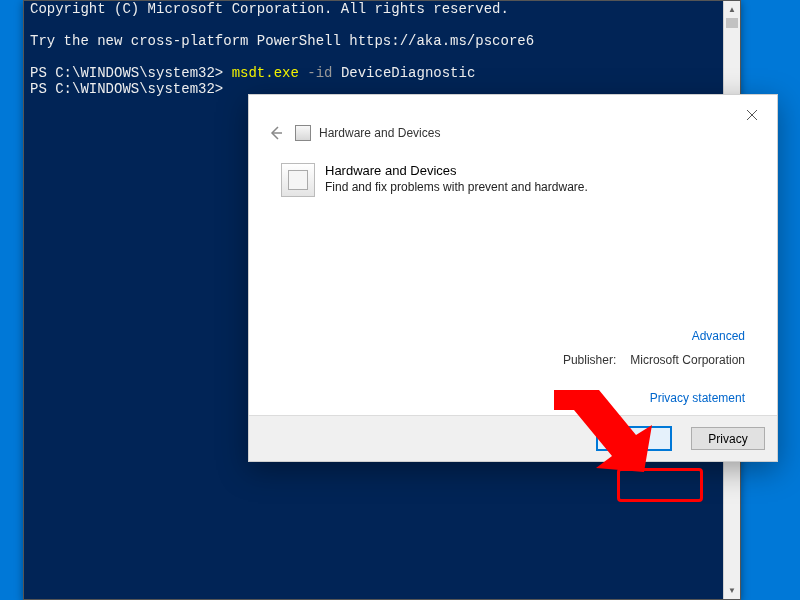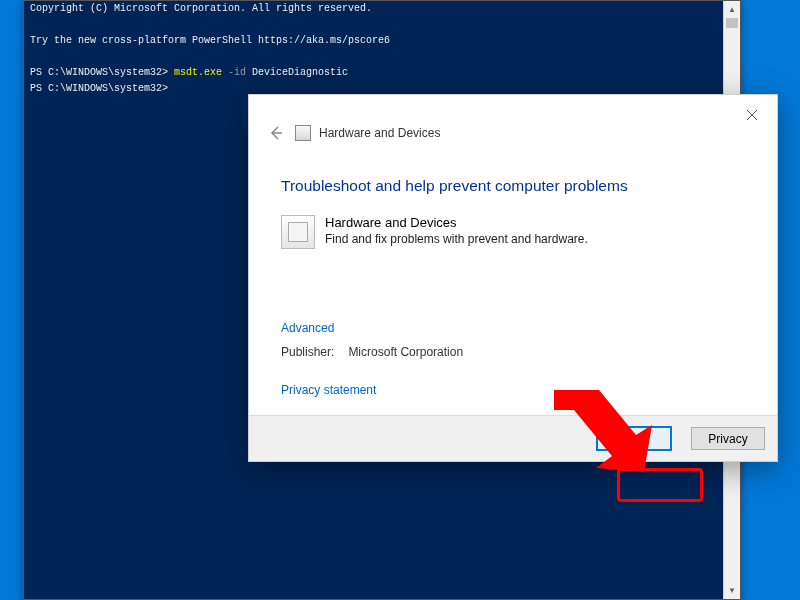--- a/index.html
+++ b/index.html
@@ -15,21 +15,21 @@
     position: absolute;
     left: 23px; top: 0px;
     width: 718px; height: 600px;
     background: #012456;
     border: 1px solid #555;
     box-shadow: 0 2px 8px rgba(0,0,0,0.4);
   }
   .console-body {
     padding: 0px 6px 6px 6px;
     font-family: Consolas, "Courier New", monospace;
-    font-size: 10px;
+    font-size: 14px;
     color: #eeeeee;
     line-height: 16px;
     white-space: pre;
   }
   .console-body .yellow { color: #f2f200; }
   .console-body .grey { color: #9a9a9a; }
   .console-scrollbar {
     position: absolute;
     right: 0; top: 0;
     width: 17px; height: 100%;
@@ -108,21 +108,22 @@
     margin-right: 10px;
     position:relative;
   }
   .item-icon::after{
     content:""; position:absolute; left:6px; top:6px; right:6px; bottom:6px;
     border:1px solid #aaa; background:#f5f5f5;
   }
   .item-title { font-size: 13px; color: #000; }
   .item-desc { font-size: 12px; color: #222; margin-top:2px;}
   .wizard-lower {
-    padding: 0 32px 18px 32px;
+    padding: 0 32px 10px 32px;
+    text-align: right;
   }
   .link { color: #0066cc; font-size: 12px; cursor: pointer; }
   .publisher { font-size: 12px; color: #333; margin-top: 10px; }
   .publisher .val { margin-left: 14px; }
   .privacy { margin-top: 24px; }
 
   .wizard-footer {
     height: 46px;
     background: #f0f0f0;
     border-top: 1px solid #dcdcdc;
@@ -191,21 +192,20 @@
     <div class="wizard-title">Hardware and Devices</div>
     <div class="wizard-close">
       <svg width="12" height="12" viewBox="0 0 12 12">
         <line x1="1" y1="1" x2="11" y2="11" stroke="#555" stroke-width="1"></line>
         <line x1="11" y1="1" x2="1" y2="11" stroke="#555" stroke-width="1"></line>
       </svg>
     </div>
   </div>
 
   <div class="wizard-content">
-    <div class="wizard-heading">Troubleshoot and help prevent computer problems</div>
     <div class="item-row">
       <div class="item-icon"></div>
       <div>
         <div class="item-title">Hardware and Devices</div>
         <div class="item-desc">Find and fix problems with prevent and hardware.</div>
       </div>
     </div>
   </div>
 
   <div class="wizard-lower">

